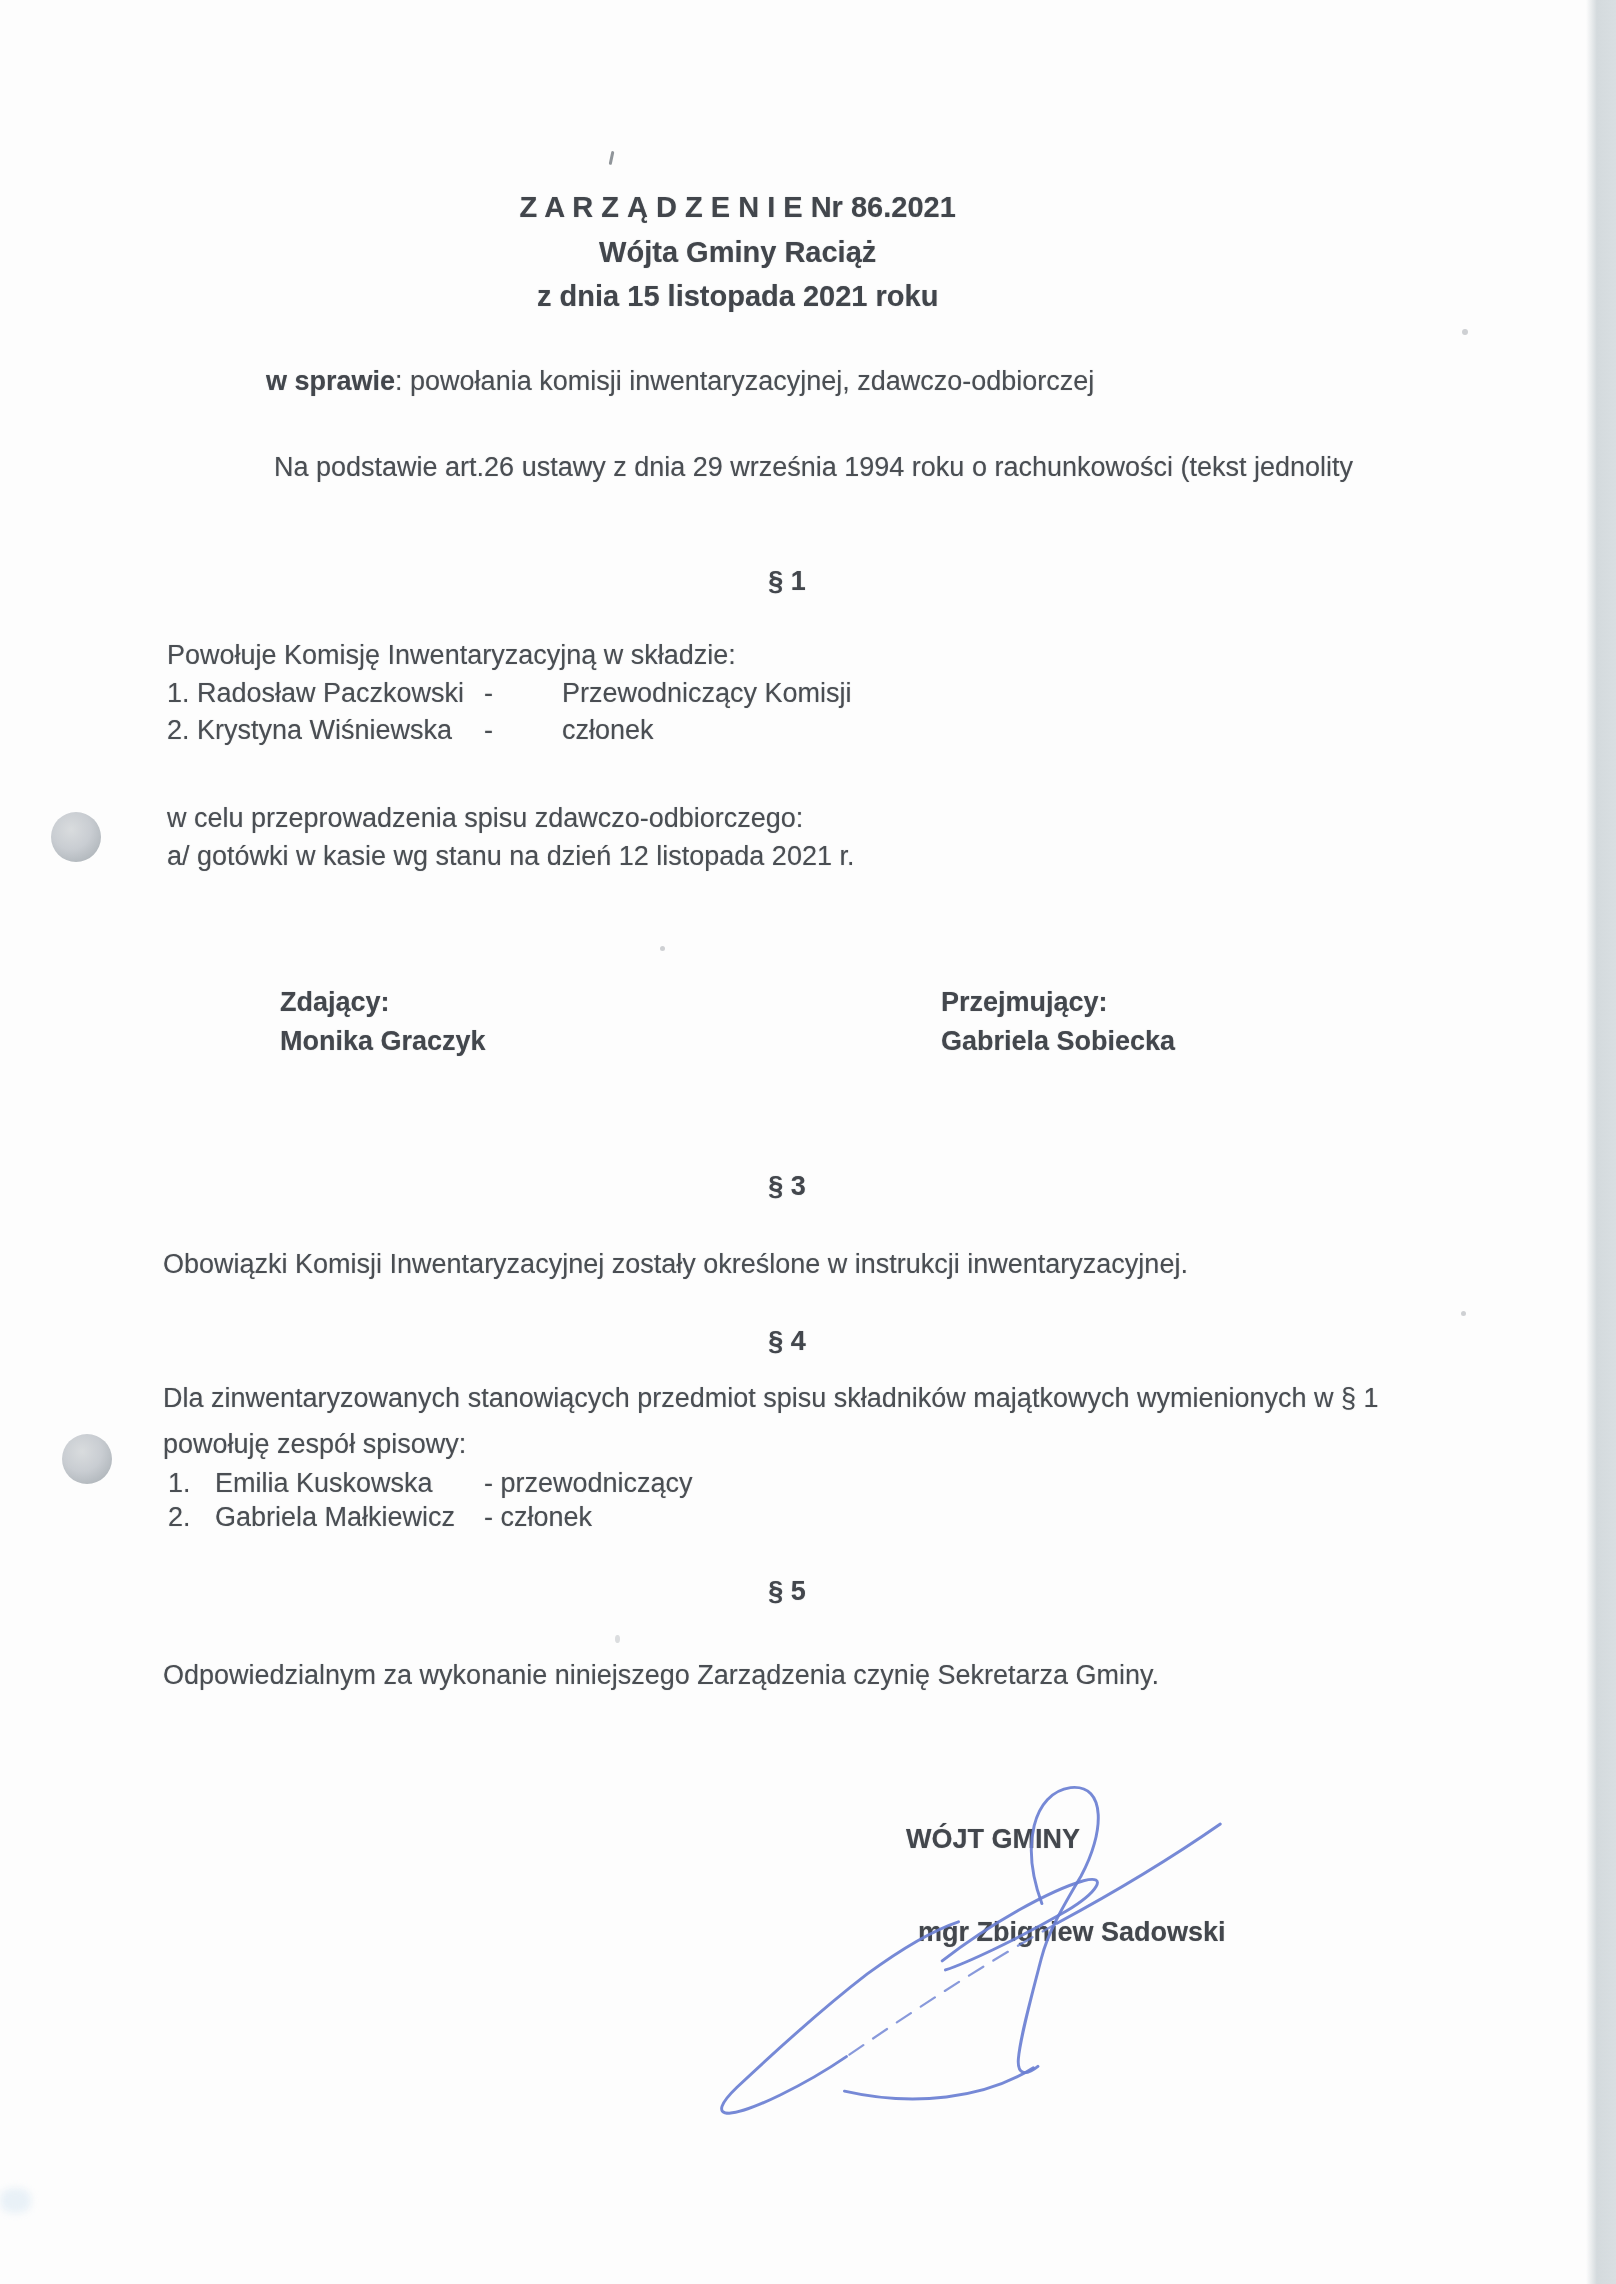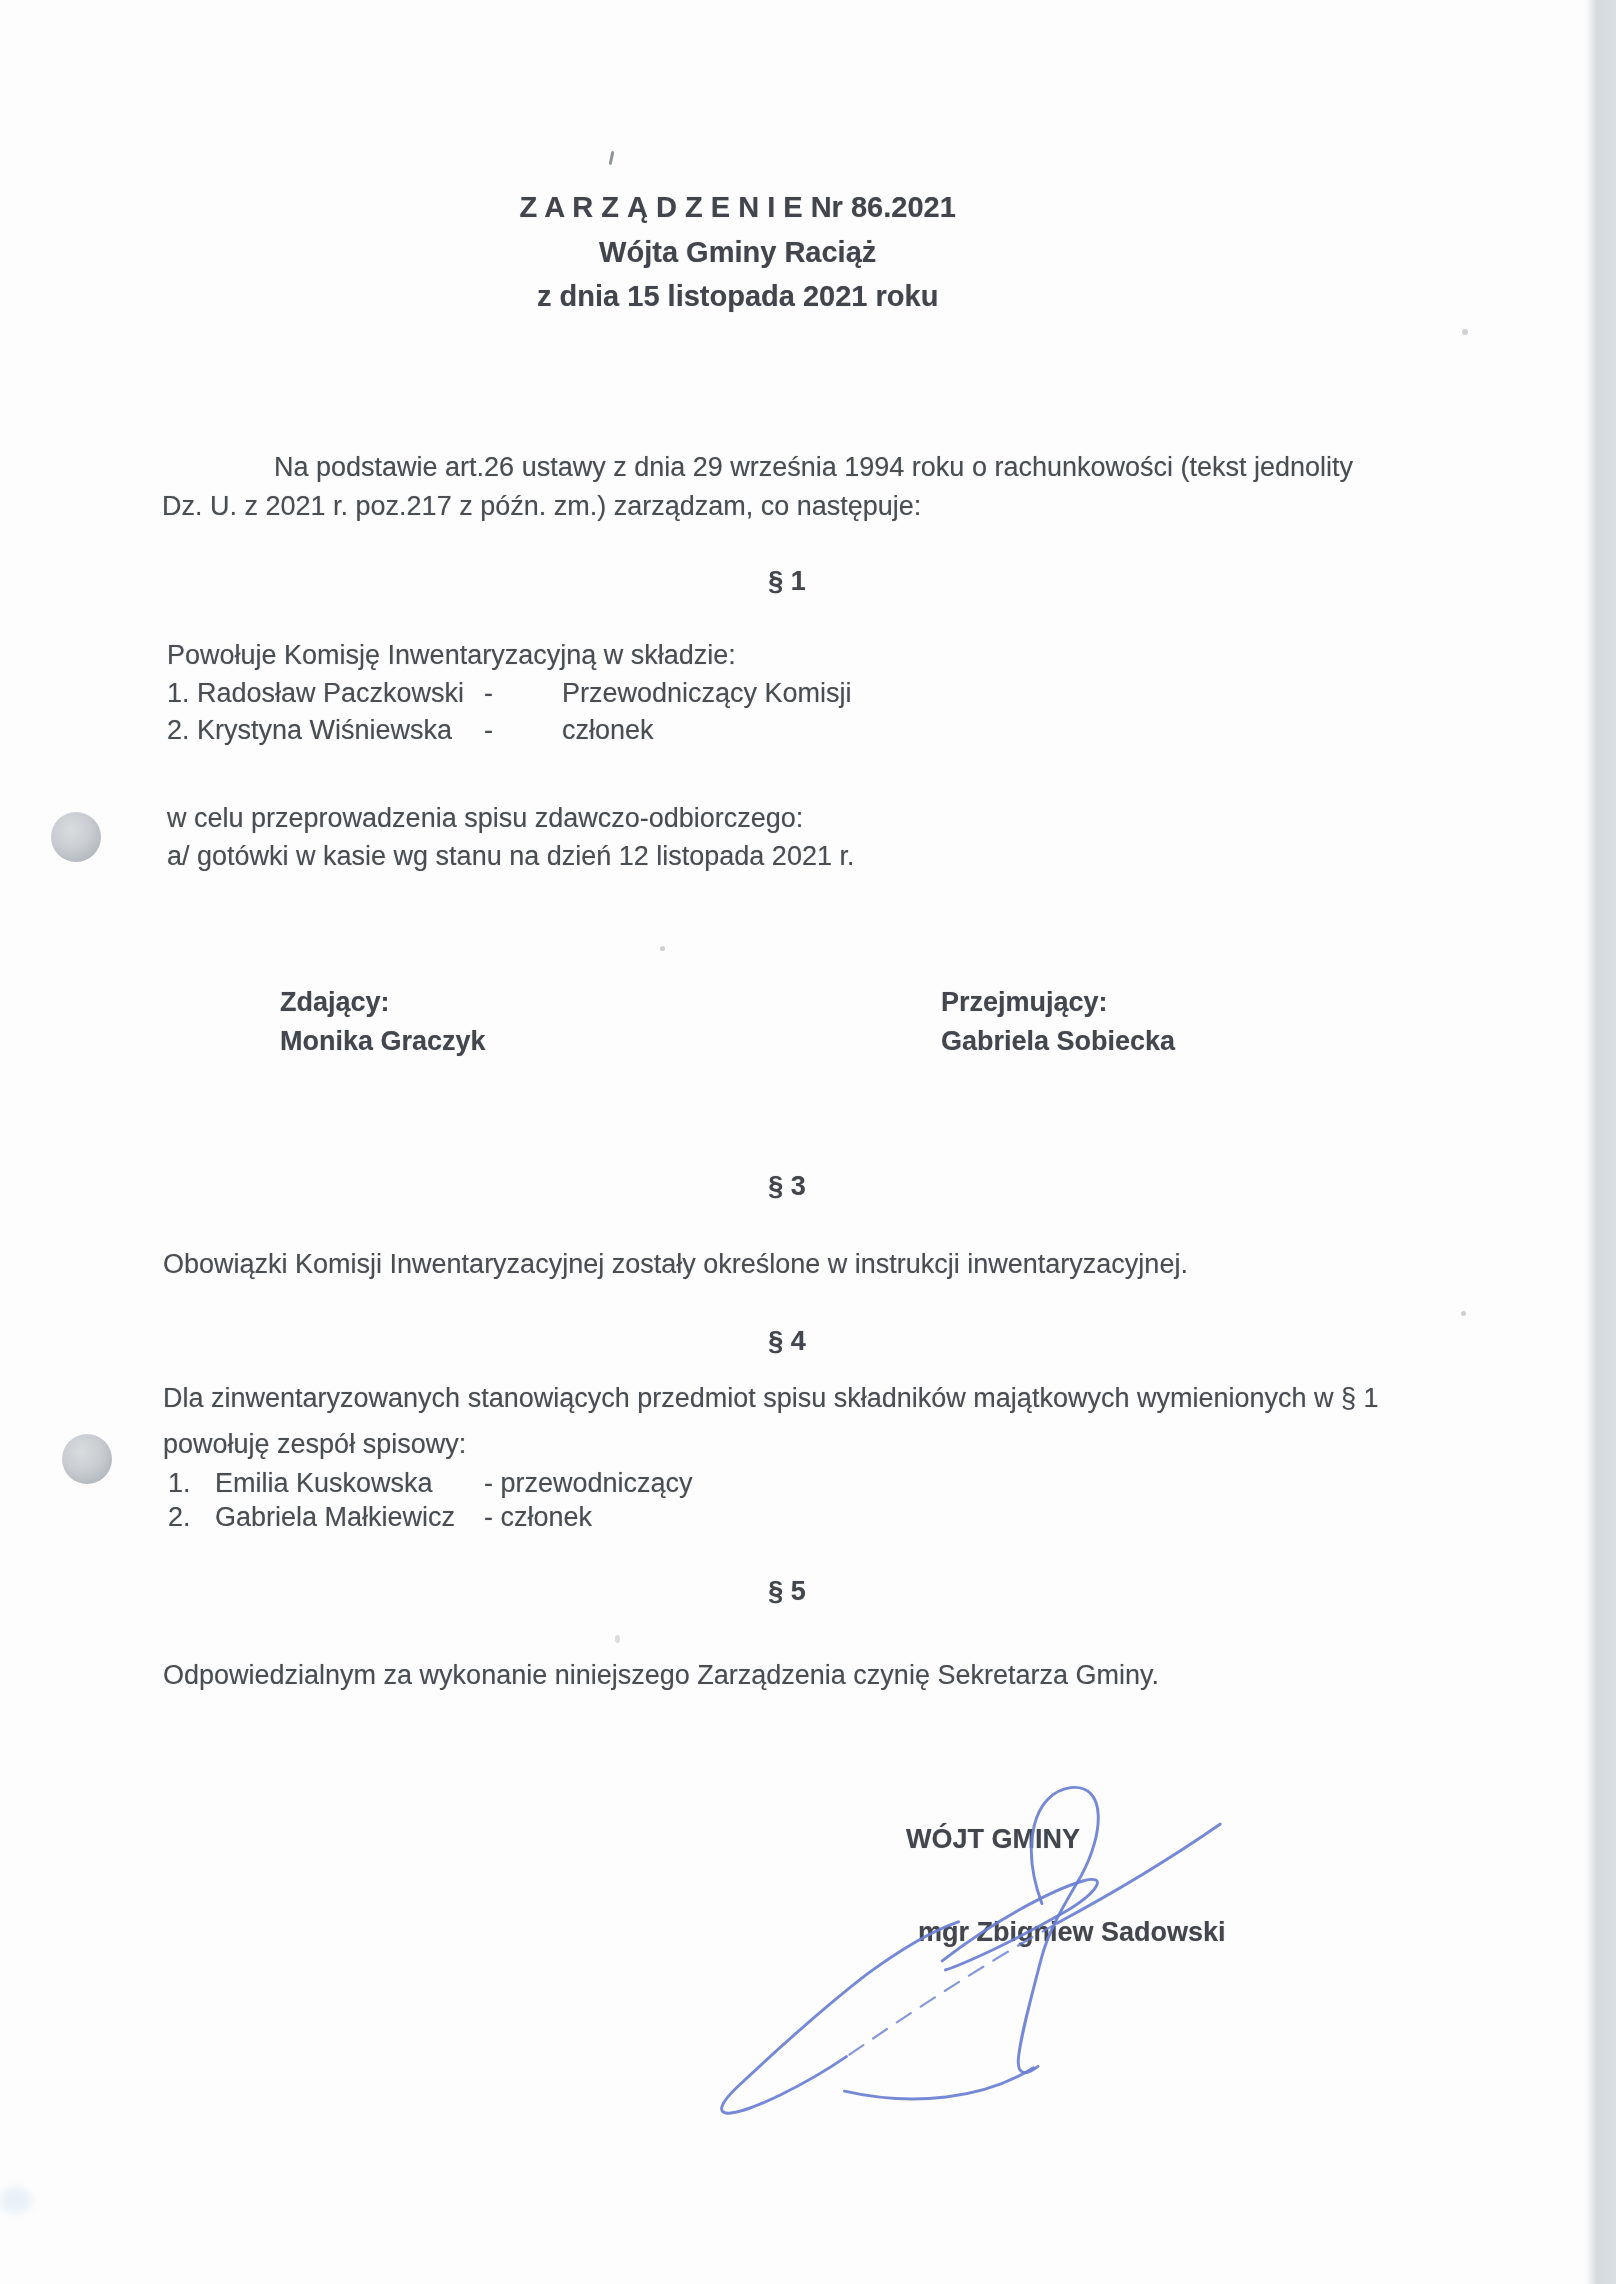--- a/index.html
+++ b/index.html
@@ -66,23 +66,25 @@
   <div class="speck" style="left:1461px;top:1311px;width:5.2px;height:5.2px;"></div>
   <div class="speck" style="left:615px;top:1635px;width:4.6px;height:7.8px;opacity:.4;"></div>
   <div class="smudge"></div>
 
   <div class="title-block">
     <div class="line centered" style="top:190px;">Z A R Z Ą D Z E N I E   Nr  86.2021</div>
     <div class="line centered" style="top:235px;">Wójta Gminy Raciąż</div>
     <div class="line centered" style="top:279px;">z dnia  15 listopada  2021 roku</div>
   </div>
 
+  <div class="line" style="left:266px;top:365px;">
+    <span class="bold">w sprawie</span><span>: powołania komisji inwentaryzacyjnej, zdawczo-odbiorczej</span>
+  </div>
 
   <div class="line" style="left:274px;top:451px;">Na podstawie art.26 ustawy z dnia 29 września 1994 roku o rachunkowości  (tekst jednolity</div>
-  <div class="line" style="left:162px;top:490px;">Dz. U. z 2021 r. poz.217 z późn. zm.) zarządzam, co następuje:</div>
 
   <div class="sec-heading" style="top:566px;">§ 1</div>
 
   <div class="line" style="left:167px;top:639px;">Powołuje Komisję Inwentaryzacyjną w składzie:</div>
 
   <div>
     <span class="line" style="left:167px;top:677px;">1. Radosław Paczkowski</span>
     <span class="line" style="left:484px;top:677px;">-</span>
     <span class="line" style="left:562px;top:677px;">Przewodniczący Komisji</span>
   </div>

